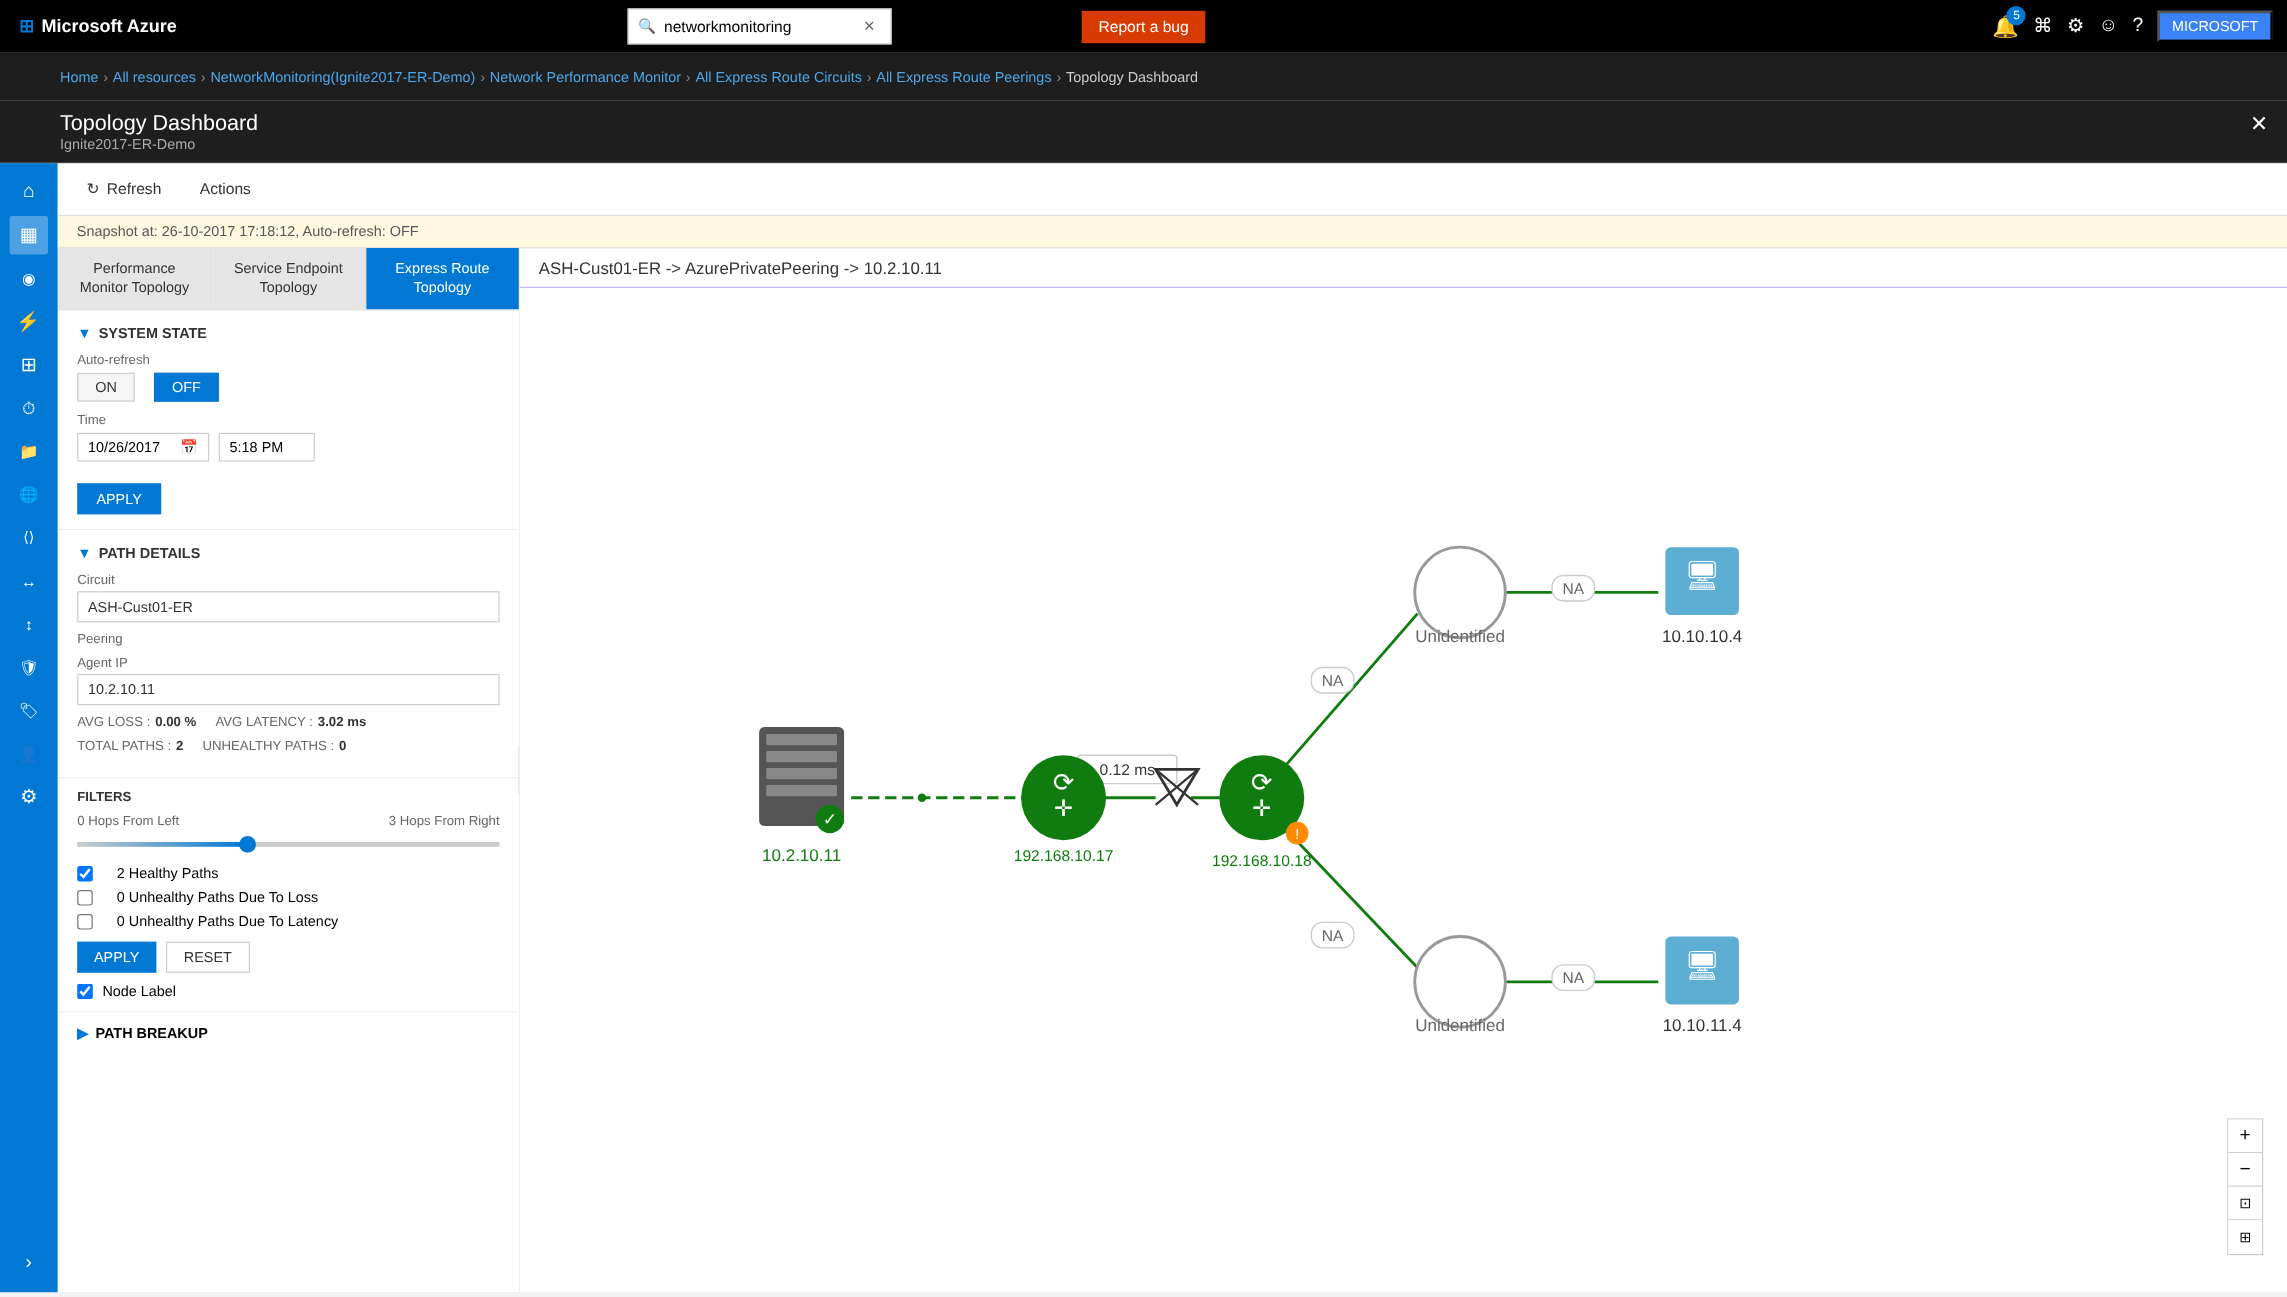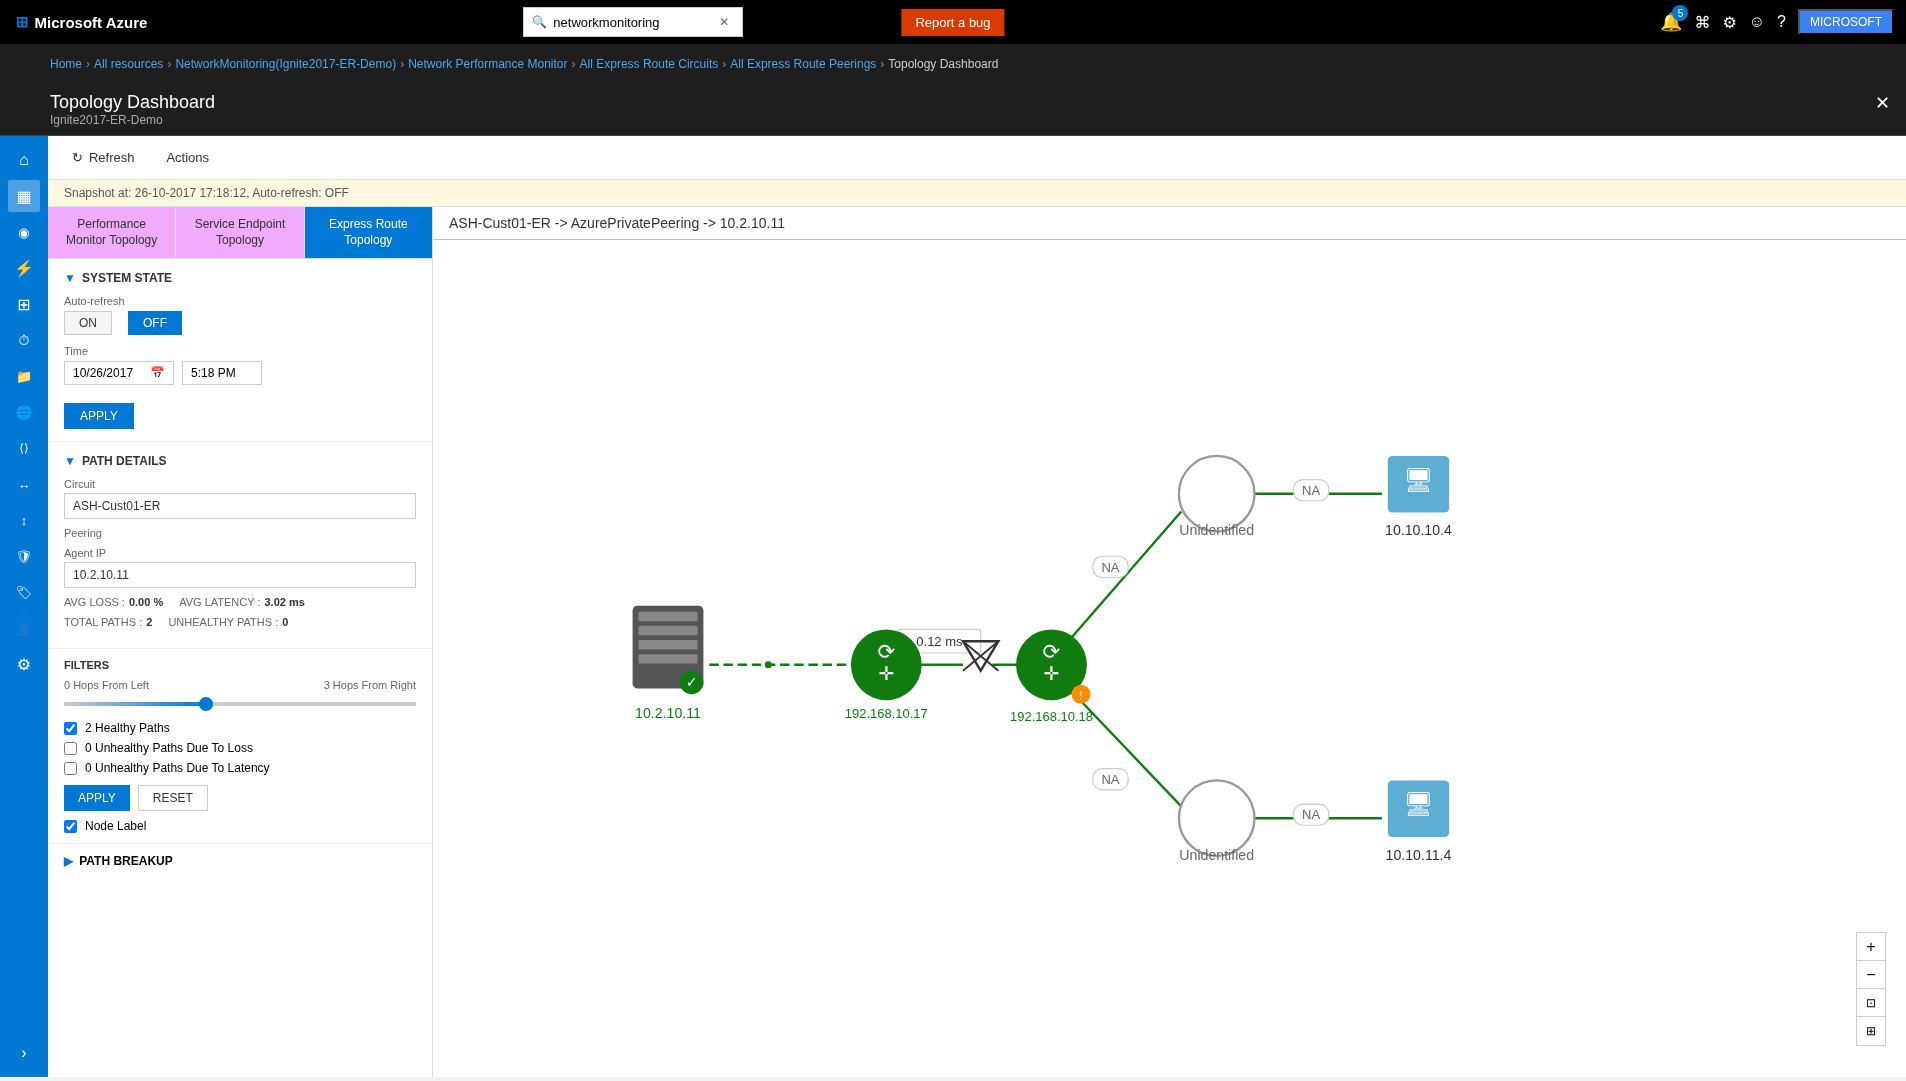--- a/index.html
+++ b/index.html
@@ -50,21 +50,21 @@
 
     
     .split-panel { display: flex; flex: 1; overflow: hidden; }
 
     
     .left-panel { width: 385px; background: white; border-right: 1px solid #ddd; display: flex; flex-direction: column; overflow-y: auto; flex-shrink: 0; position: relative; }
     .collapse-btn { position: absolute; top: 50%; right: -12px; transform: translateY(-50%); width: 12px; height: 40px; background: #ccc; border: 1px solid #bbb; display: flex; align-items: center; justify-content: center; cursor: pointer; z-index: 10; font-size: 10px; }
 
     
     .topology-tabs { display: flex; border-bottom: 1px solid #ddd; }
-    .tab { flex: 1; padding: 10px 8px; text-align: center; font-size: 12px; cursor: pointer; border: none; background: #f0abfc; color: #333; border-right: 1px solid #ddd; line-height: 1.3; }
+    .tab { flex: 1; padding: 10px 8px; text-align: center; font-size: 12px; cursor: pointer; border: none; background: #e5e5e5; color: #333; border-right: 1px solid #ddd; line-height: 1.3; }
     .tab:last-child { border-right: none; }
     .tab.active { background: #0078d4; color: white; }
 
     
     .section { padding: 12px 16px; border-bottom: 1px solid #eee; }
     .section-header { display: flex; align-items: center; gap: 6px; cursor: pointer; font-size: 12px; font-weight: 600; color: #333; margin-bottom: 10px; }
 
     
     .form-row { margin-bottom: 10px; }
     .form-label { font-size: 11px; color: #666; margin-bottom: 4px; }
@@ -87,21 +87,21 @@
     .stat-label { color: #666; }
     .stat-value { color: #333; font-weight: 600; }
 
     
     .filter-section { padding: 10px 16px; }
     .filter-title { font-size: 11px; font-weight: 600; color: #333; margin-bottom: 8px; }
     .slider-container { margin-bottom: 12px; }
     .slider-labels { display: flex; justify-content: space-between; font-size: 11px; color: #666; margin-bottom: 4px; }
     .slider { width: 100%; -webkit-appearance: none; height: 4px; background: linear-gradient(to right, #ccc 0%, #0078d4 40%, #ccc 40%); outline: none; }
     .slider::-webkit-slider-thumb { -webkit-appearance: none; width: 14px; height: 14px; border-radius: 50%; background: #0078d4; cursor: pointer; }
-    .checkbox-row { display: flex; align-items: center; gap: 8px; margin-bottom: 6px; font-size: 12px; cursor: pointer; }
+    .checkbox-row { display: flex; align-items: center; gap: 20px; margin-bottom: 6px; font-size: 12px; cursor: pointer; }
     .checkbox-row input[type="checkbox"] { cursor: pointer; }
     .filter-btns { display: flex; gap: 8px; margin-top: 10px; }
     .filter-apply-btn { background: #0078d4; color: white; border: none; padding: 5px 14px; font-size: 12px; cursor: pointer; }
     .filter-reset-btn { background: white; color: #333; border: 1px solid #ccc; padding: 5px 14px; font-size: 12px; cursor: pointer; }
     .node-label-row { display: flex; align-items: center; gap: 8px; margin-top: 8px; font-size: 12px; }
 
     
     .path-breakup { padding: 10px 16px; border-top: 1px solid #eee; }
     .path-breakup-header { display: flex; align-items: center; gap: 6px; cursor: pointer; font-size: 12px; font-weight: 600; }
 

